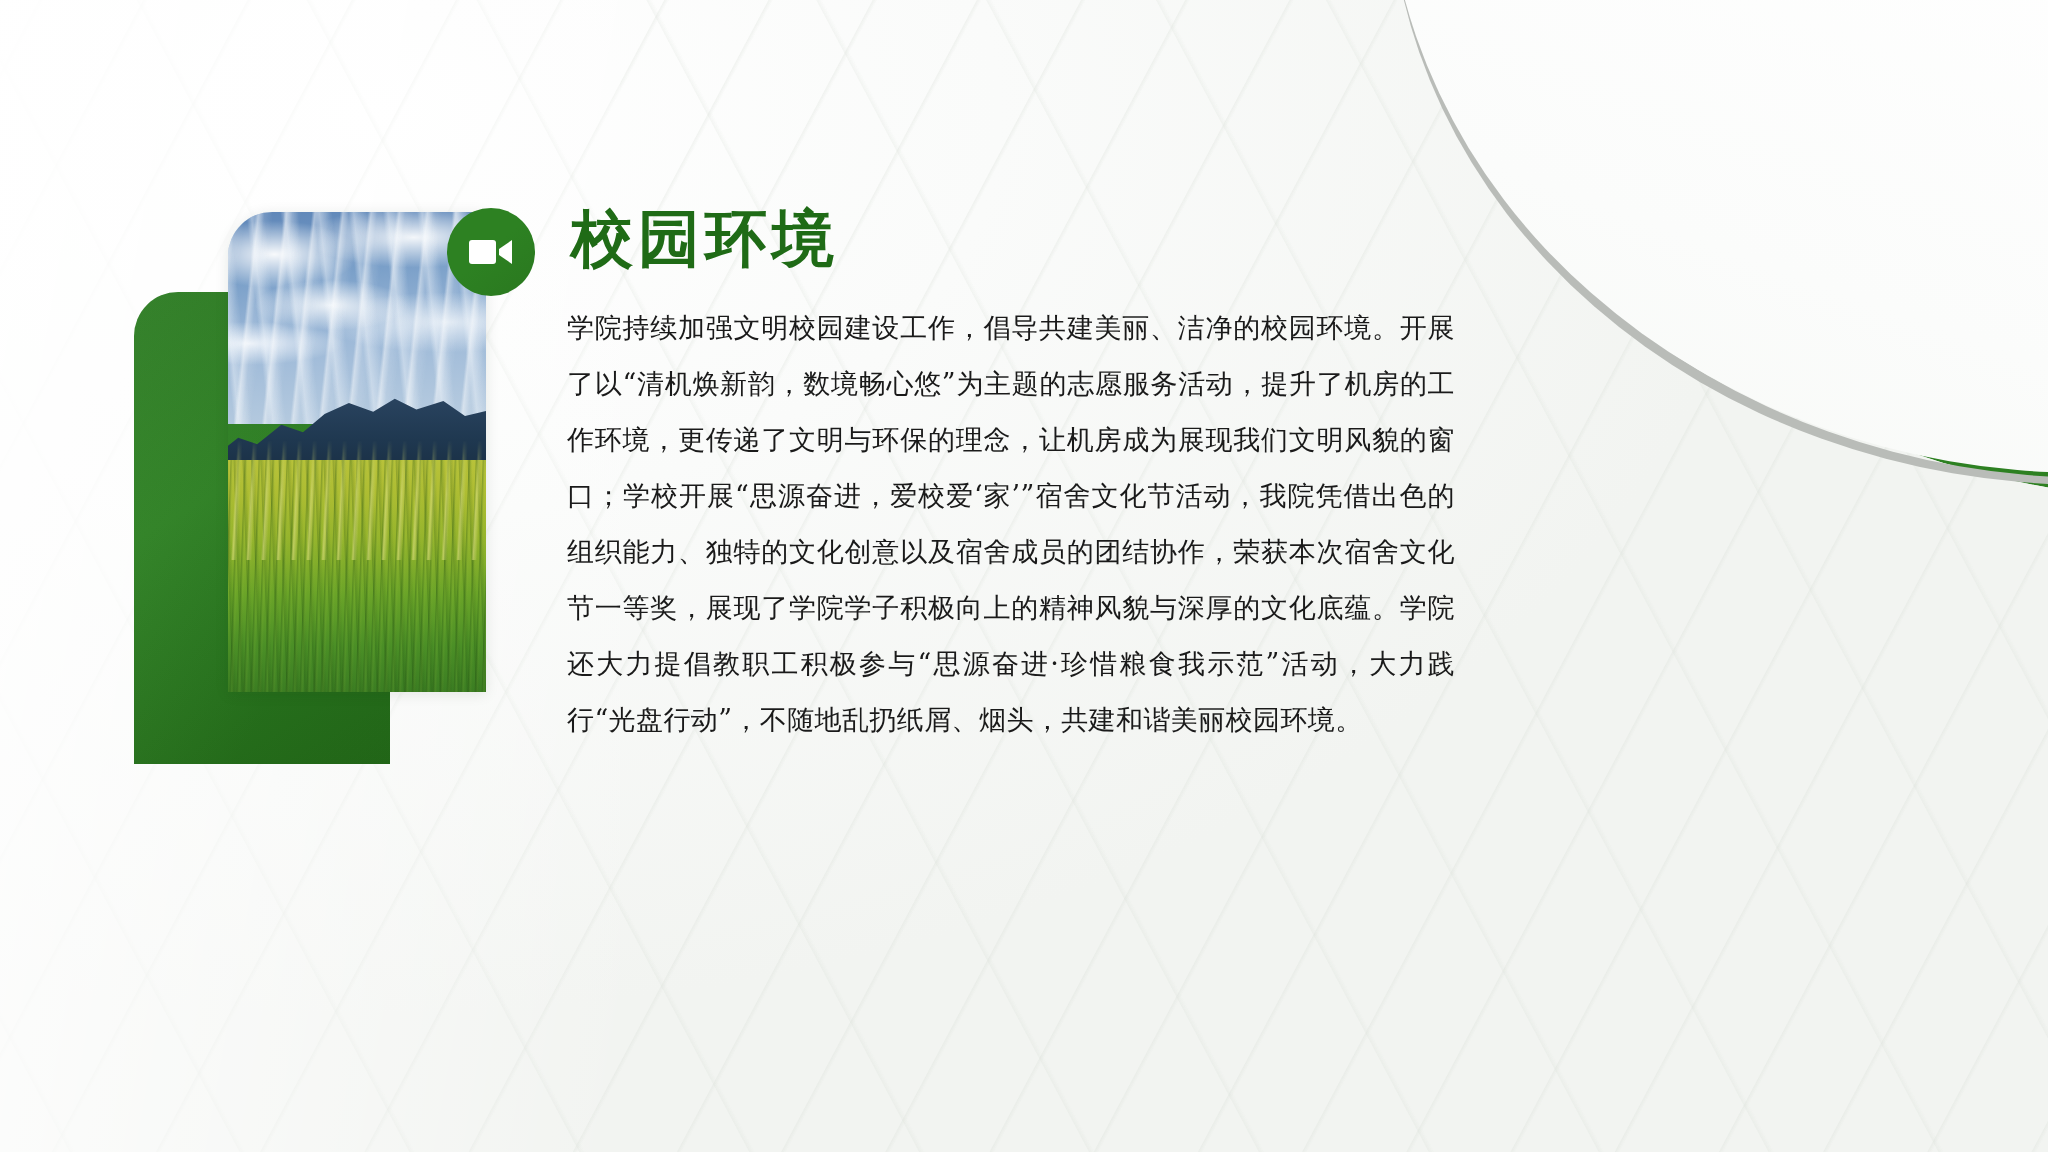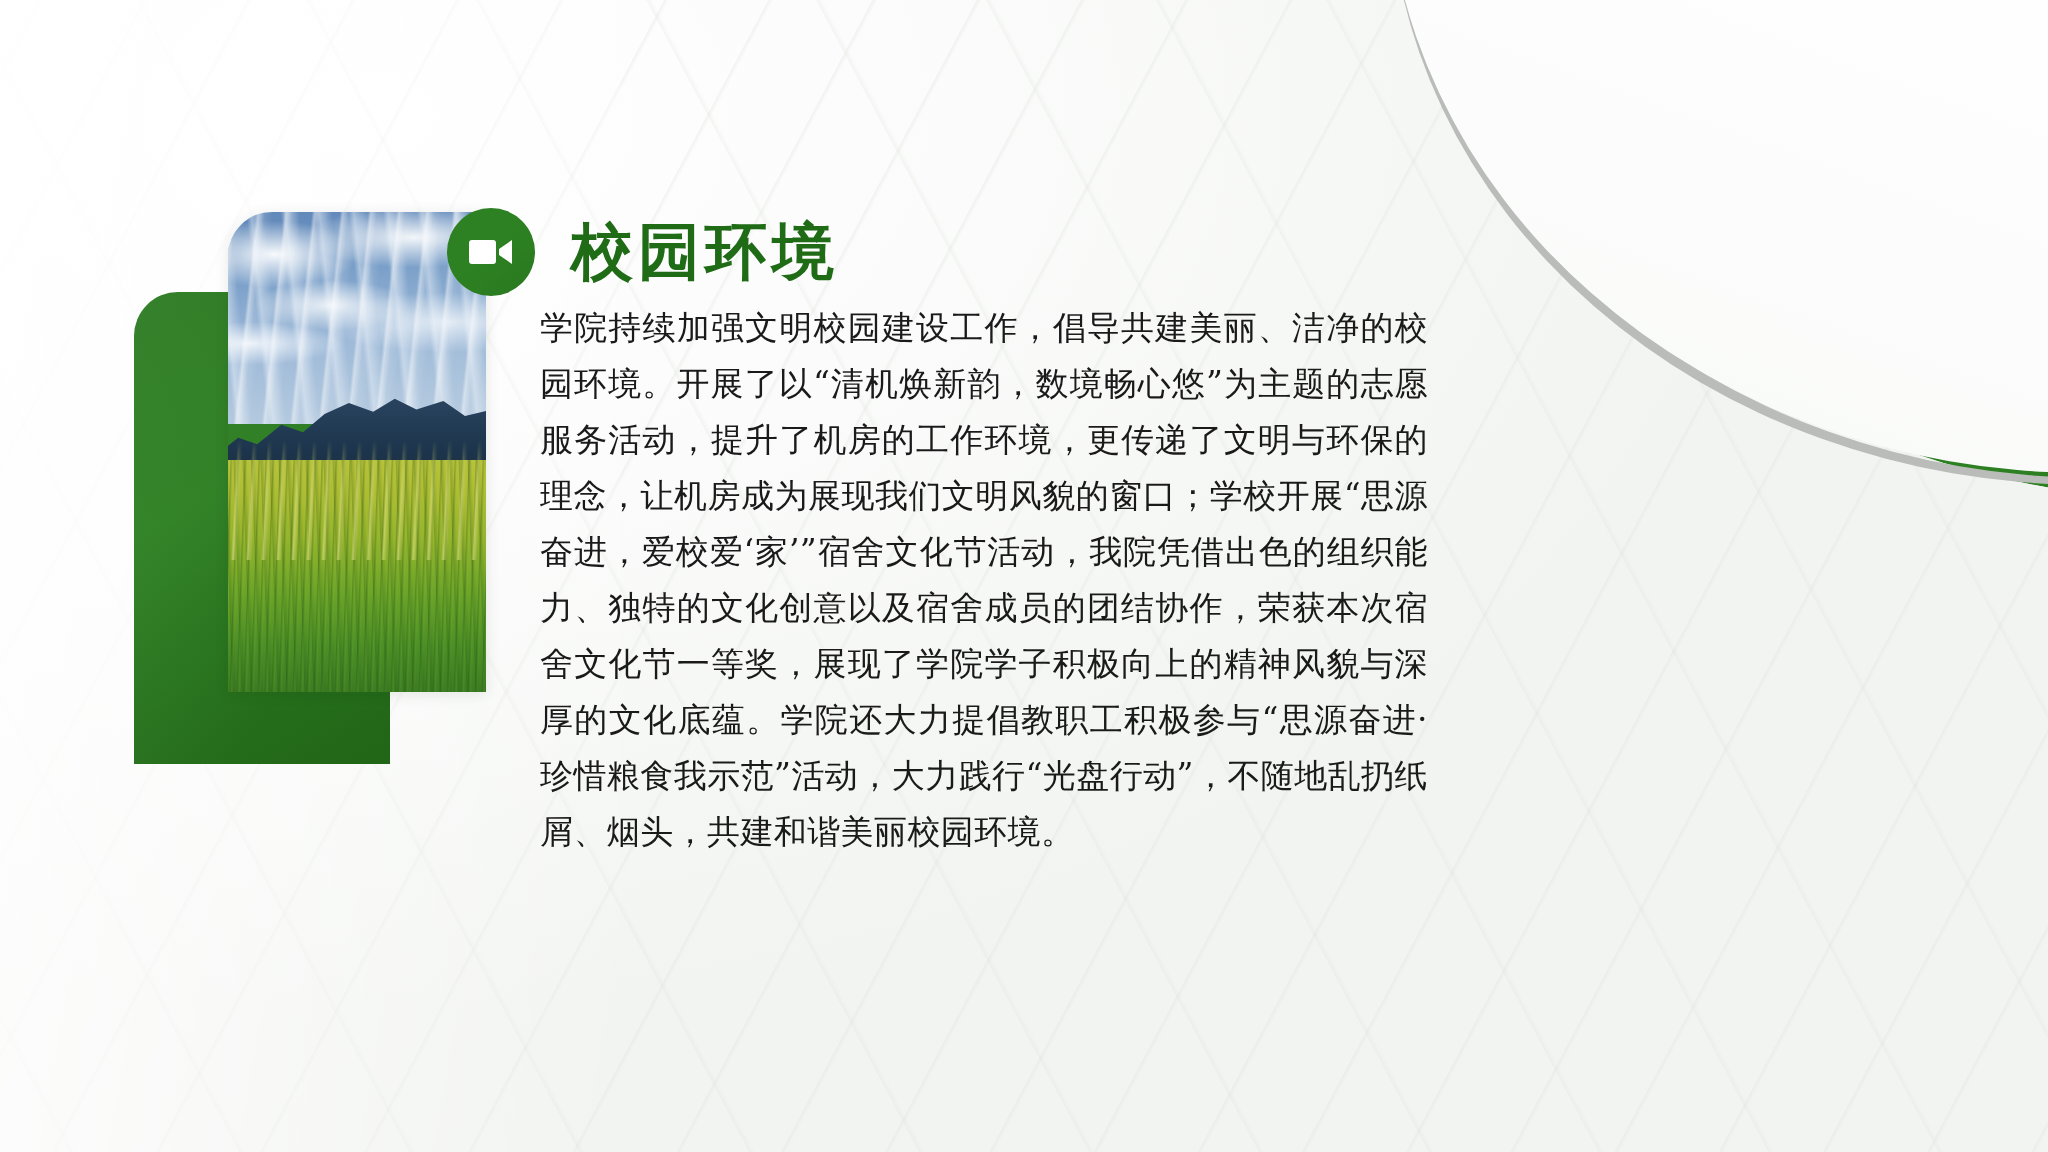--- a/index.html
+++ b/index.html
@@ -197,21 +197,20 @@
     -webkit-mask-image: linear-gradient(180deg, rgba(0,0,0,0) 0%, #000 45%, #000 100%);
     mask-image: linear-gradient(180deg, rgba(0,0,0,0) 0%, #000 45%, #000 100%);
   }
 
   
   .header {
     position: absolute;
     left: 447px;
     top: 208px;
     display: flex;
-    align-items: center;
     gap: 36px;
   }
   .badge-icon {
     width: 88px;
     height: 88px;
     border-radius: 50%;
     background: linear-gradient(140deg, #2d8122 0%, #2d8122 48%, #2a781f 100%);
     display: flex;
     align-items: center;
     justify-content: center;
@@ -224,25 +223,25 @@
     font-weight: 700;
     color: #1f6b16;
     letter-spacing: 5px;
     line-height: 1;
     white-space: nowrap;
   }
 
   
   .body-text {
     position: absolute;
-    left: 540px;
+    left: 567px;
     top: 300px;
     width: 888px;
     font-family: "DejaVu Serif", "Liberation Serif", serif;
-    font-size: 33px;
+    font-size: 27px;
     line-height: 56px;
     color: #1a1a1a;
     text-align: justify;
     text-justify: inter-character;
     letter-spacing: 0.4px;
   }
 </style>
 </head>
 <body>
 

